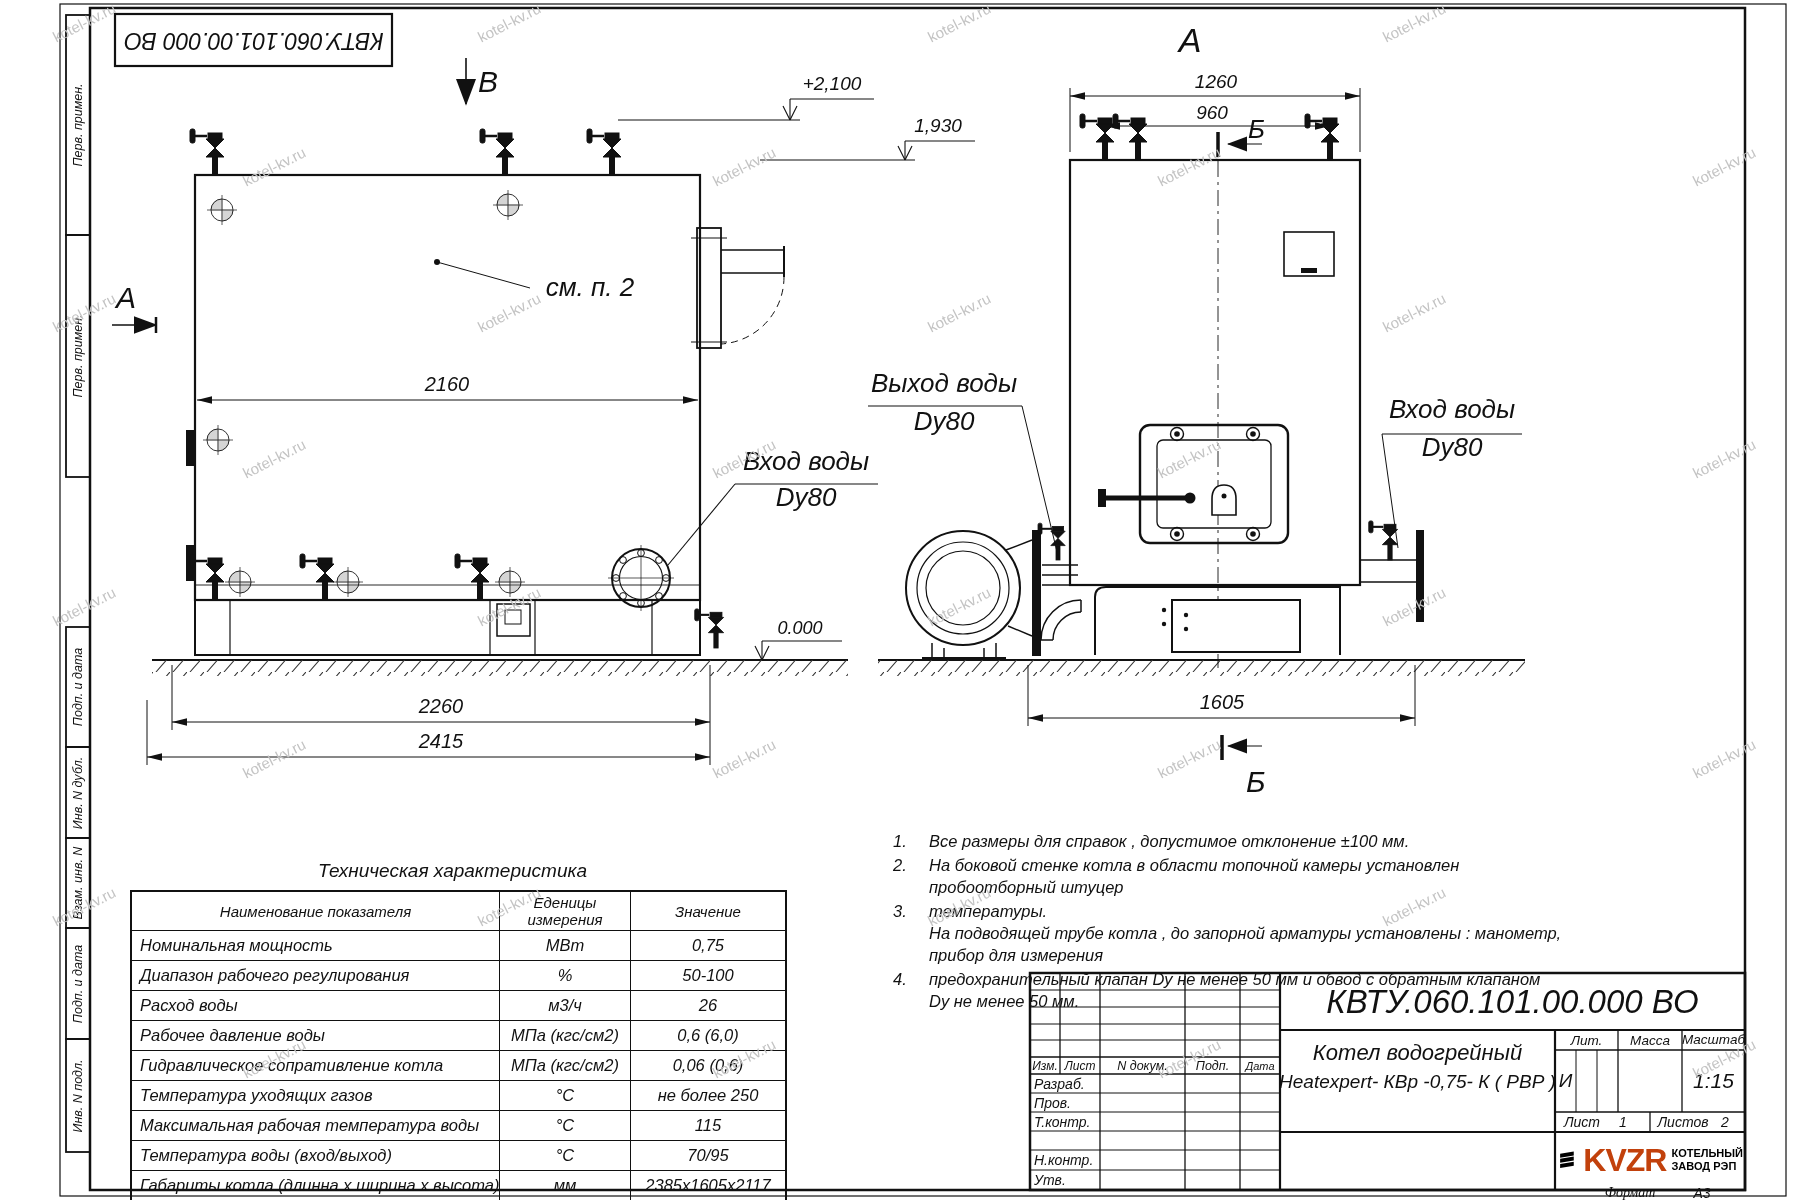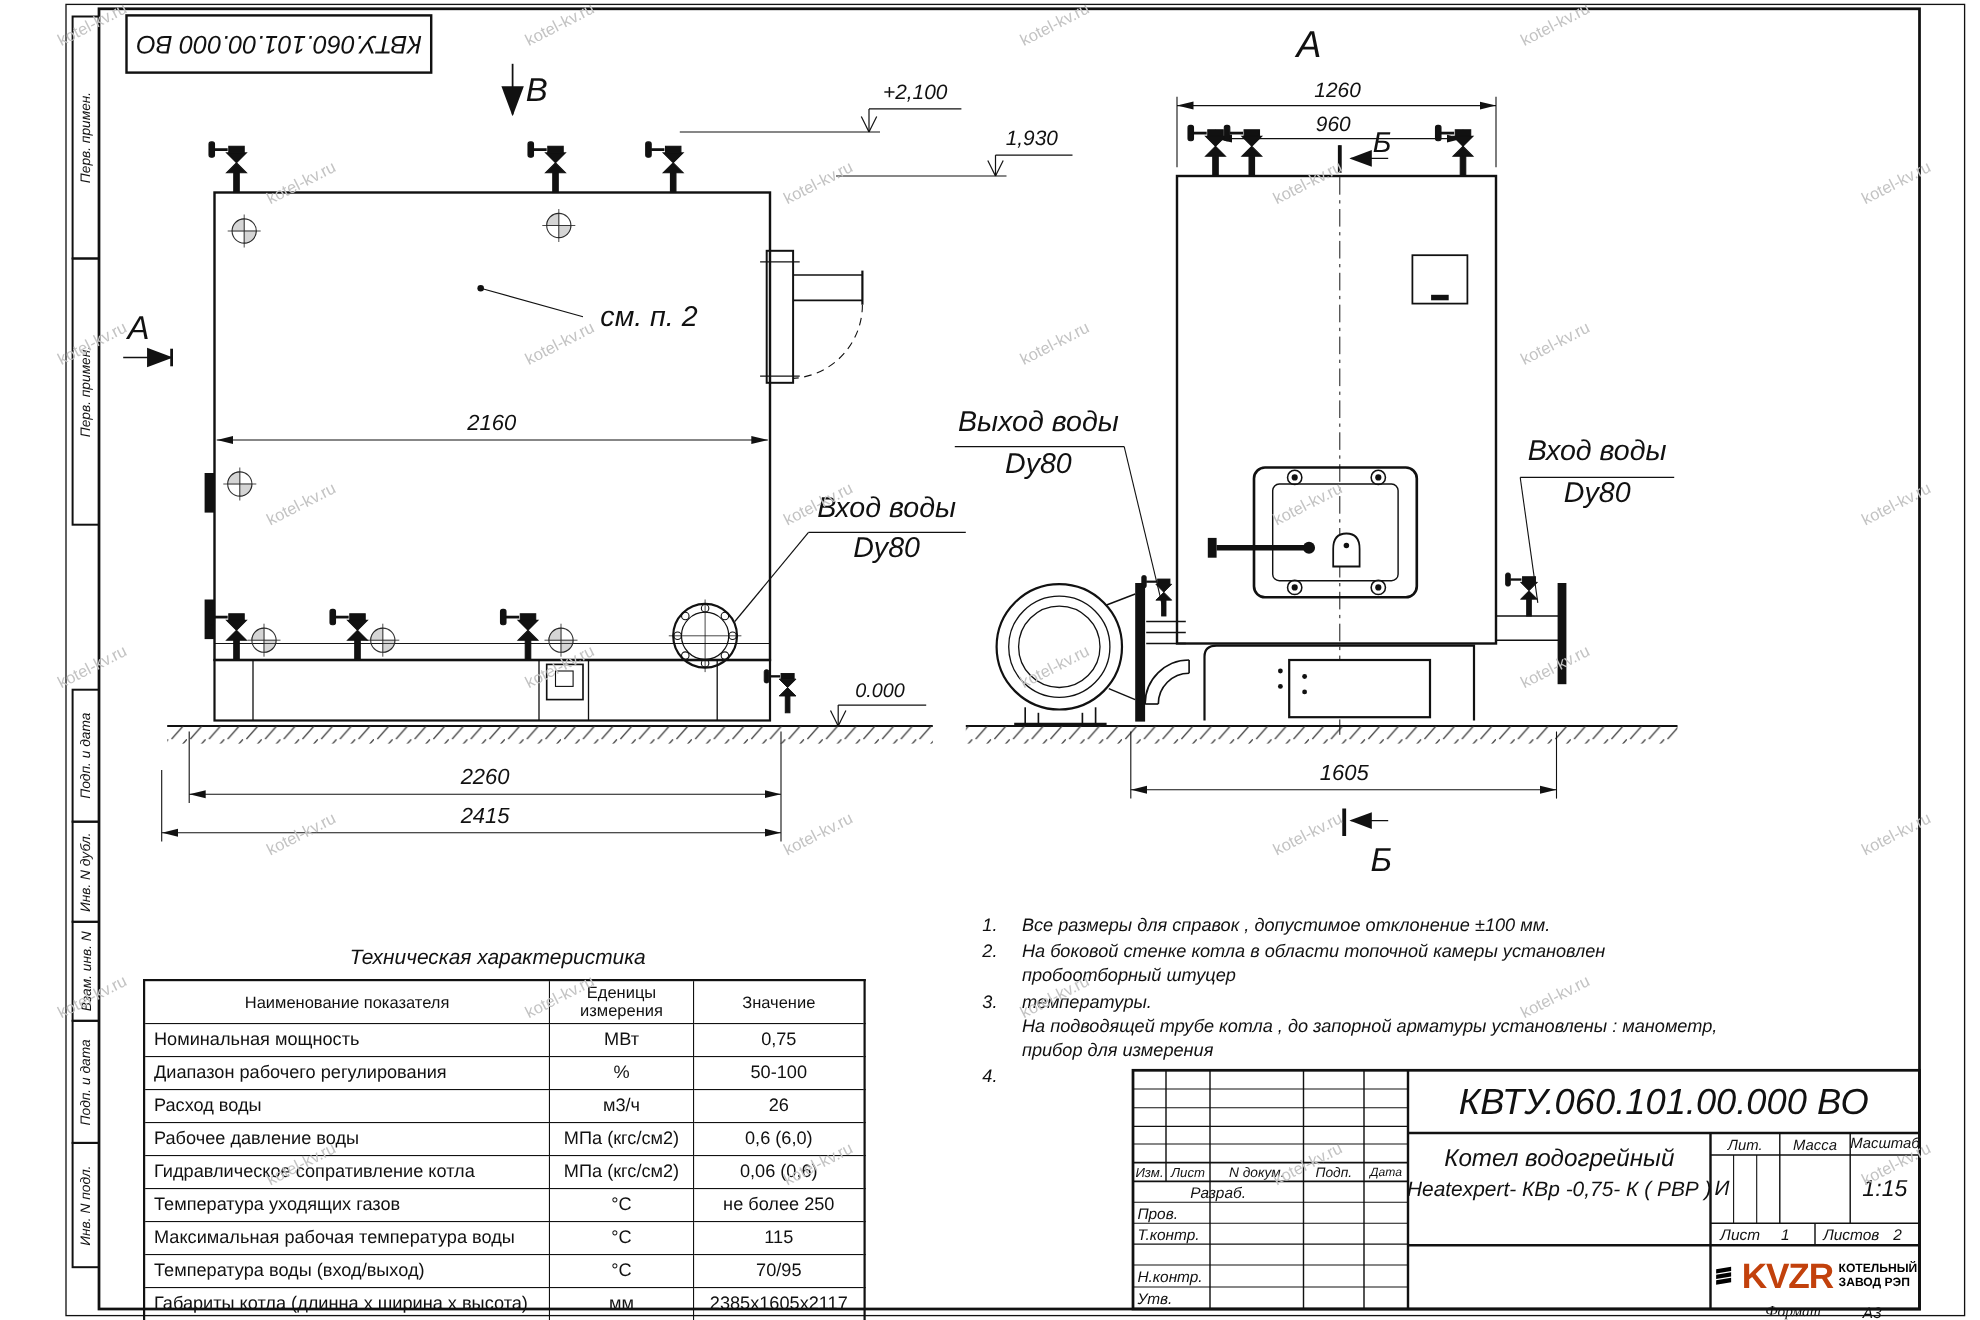--- a/index.html
+++ b/index.html
@@ -19,21 +19,21 @@
   
   .notes{position:absolute;left:893px;top:830px;width:672px;font-size:16.5px;font-style:italic;line-height:22px;}
   .note-row{display:flex;margin-bottom:2px;}
   .nn{width:36px;flex:none;}
   .nt{flex:1;}
   
   .ttitle{position:absolute;left:130px;top:860px;width:645px;text-align:center;
           font-size:19px;font-style:italic;}
   table.tech{position:absolute;left:130px;top:890px;width:645px;border-collapse:collapse;
              border:2.5px solid #111;table-layout:fixed;}
-  table.tech td,table.tech th{border:1.6px solid #111;font-weight:normal;
+  table.tech td,table.tech th{border:1.6px solid #111;font-style:italic;font-weight:normal;
              overflow:hidden;white-space:nowrap;}
   table.tech th{font-size:15px;height:36px;white-space:normal;line-height:17px;}
   table.tech td{font-size:16.5px;height:27px;}
   td.c,th.c{text-align:center;}
   td.l{text-align:left;padding-left:8px;}
   
   .cell{position:absolute;display:flex;align-items:center;justify-content:center;
         font-style:italic;overflow:visible;white-space:nowrap;}
   .cell.left{justify-content:flex-start;}
   .logo-row{position:absolute;left:1559px;top:1134px;width:184px;height:52px;display:flex;
@@ -427,20 +427,21 @@
   <div class="note-row">
     <span class="nn">3.</span>
     <div class="nt">
       <div>температуры.</div>
       <div>На   подводящей трубе котла , до запорной арматуры установлены :  манометр,  прибор для измерения</div>
     </div>
   </div>
   <div class="note-row">
     <span class="nn">4.</span>
     <div class="nt">
+      <div>предохранительный клапан  Dу не менее  50 мм и обвод с обратным клапаном  Dу не менее  50 мм.</div>
     </div>
   </div>
 </div>
 
 <div class="ttitle">Техническая характеристика</div>
 <table class="tech">
   <tbody>
         <tr>
     <th class="l" style="width:365px">Наименование показателя</th>
     <th class="c" style="width:128px">Еденицы измерения</th>
@@ -497,21 +498,21 @@
 <div class="cell" style="left:1282px;top:973px;width:461px;height:57px;font-size:33px;">КВТУ.060.101.00.000  ВО</div>
 <div class="cell" style="left:1282px;top:1038px;width:271px;height:30px;font-size:22px;">Котел водогрейный</div>
 <div class="cell" style="left:1276px;top:1068px;width:283px;height:28px;font-size:19px;">Heatexpert- КВр -0,75- К ( РВР )</div>
 
 <div class="cell" style="left:1030px;top:1057px;width:30px;height:17px;font-size:12px;">Изм.</div>
 <div class="cell" style="left:1060px;top:1057px;width:40px;height:17px;font-size:12px;">Лист</div>
 <div class="cell" style="left:1100px;top:1057px;width:85px;height:17px;font-size:12.5px;">N докум.</div>
 <div class="cell" style="left:1185px;top:1057px;width:55px;height:17px;font-size:12.5px;">Подп.</div>
 <div class="cell" style="left:1240px;top:1057px;width:40px;height:17px;font-size:11px;">Дата</div>
 
-<div class="cell left" style="left:1034px;top:1074px;width:64px;height:19px;font-size:14px;margin-left:48px;">Разраб.</div>
+<div class="cell left" style="left:1034px;top:1074px;width:64px;height:19px;font-size:14px;">Разраб.</div>
 <div class="cell left" style="left:1034px;top:1093px;width:64px;height:19px;font-size:14px;">Пров.</div>
 <div class="cell left" style="left:1034px;top:1112px;width:64px;height:19px;font-size:14px;">Т.контр.</div>
 <div class="cell left" style="left:1034px;top:1150px;width:64px;height:20px;font-size:14px;">Н.контр.</div>
 <div class="cell left" style="left:1034px;top:1170px;width:64px;height:20px;font-size:14px;">Утв.</div>
 
 <div class="cell" style="left:1555px;top:1030px;width:63px;height:20px;font-size:13.5px;">Лит.</div>
 <div class="cell" style="left:1618px;top:1030px;width:64px;height:20px;font-size:13.5px;">Масса</div>
 <div class="cell" style="left:1682px;top:1030px;width:63px;height:19px;font-size:13.5px;">Масштаб</div>
 <div class="cell" style="left:1555px;top:1050px;width:21px;height:62px;font-size:19px;">И</div>
 <div class="cell" style="left:1682px;top:1050px;width:63px;height:62px;font-size:21px;">1:15</div>

